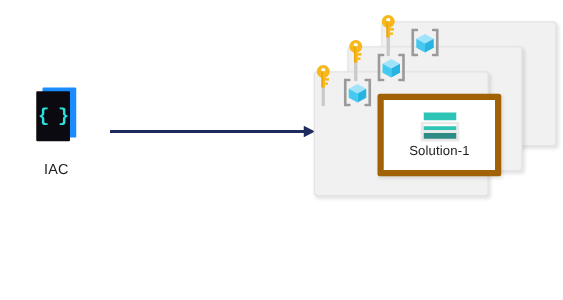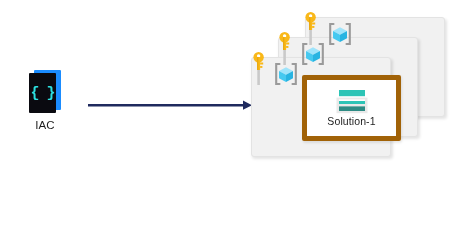--- a/index.html
+++ b/index.html
@@ -60,21 +60,21 @@
   .iac-braces {
     color: #2ce0e0;
     font-family: "Liberation Mono", monospace;
     font-size: 15px;
     font-weight: 700;
     letter-spacing: -1px;
     line-height: 1;
     white-space: nowrap;
   }
   .iac-label {
-    margin-top: 4px;
+    margin-top: 15px;
     font-size: 11.5px;
     color: #1d1d1d;
     line-height: 1.28;
     letter-spacing: 0.1px;
   }
 
   
   .arrow-wrap {
     position: absolute;
     left: 88px;

